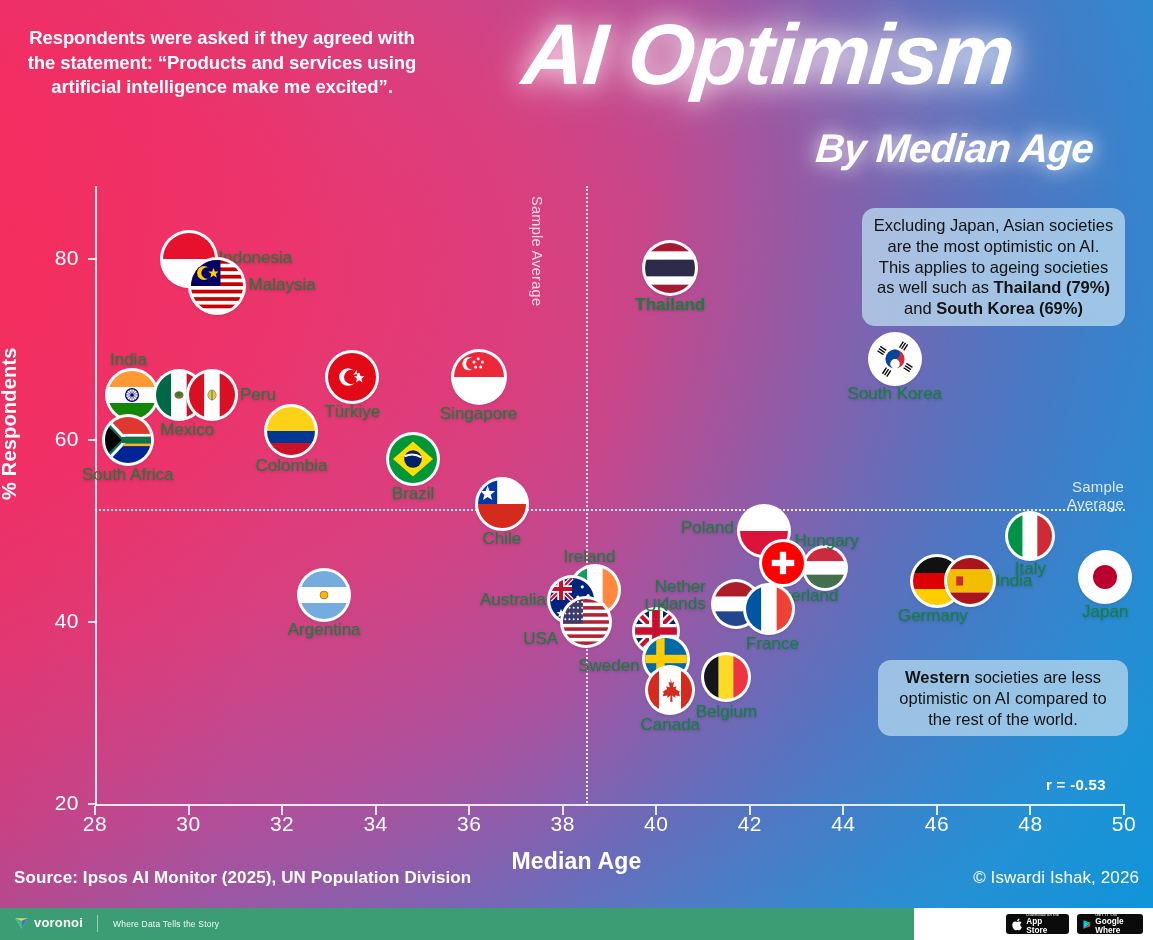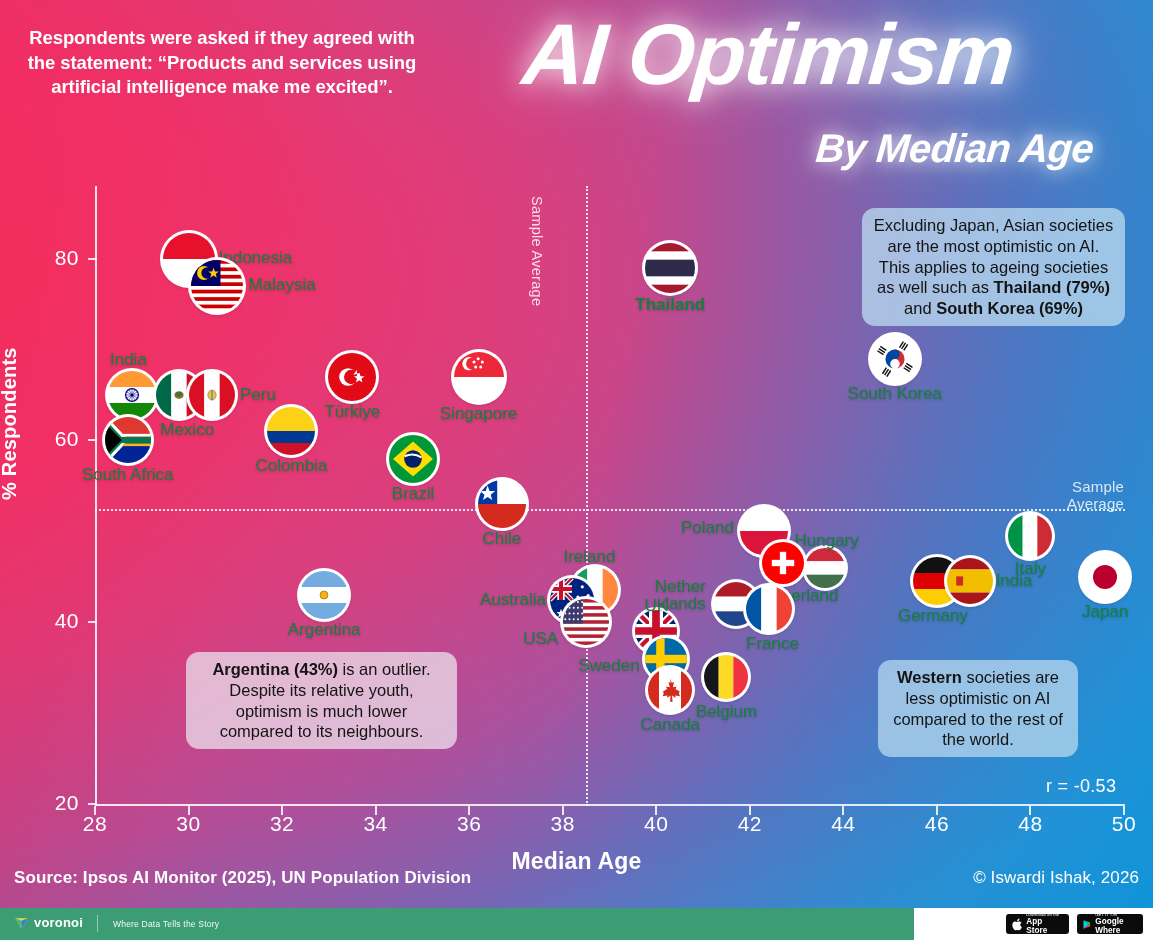--- a/index.html
+++ b/index.html
@@ -85,21 +85,21 @@
   }
   #avg-lbl-v{
     position:absolute;left:528px;top:196px;
     color:rgba(255,255,255,.82);font-size:14.5px;line-height:1.08;
     writing-mode:vertical-rl;text-orientation:mixed;letter-spacing:.3px;
   }
   #avg-lbl-h{
     position:absolute;left:1040px;top:478px;text-align:right;width:84px;
     color:rgba(255,255,255,.82);font-size:15px;line-height:1.15;letter-spacing:.2px;
   }
-  #corr{position:absolute;left:1046px;top:776px;color:#fff;font-size:18px;font-weight:400;letter-spacing:.3px;}
+  #corr{position:absolute;left:1046px;top:776px;color:#fff;font-size:15px;font-weight:700;letter-spacing:.3px;}
 
   
   .pt{position:absolute;}
   .flag{
     position:absolute;border-radius:50%;overflow:hidden;
     box-shadow:0 0 0 3px #fff, 0 2px 5px rgba(0,0,0,.28);
     background:#fff;
   }
   .lbl{
     position:absolute;color:#15803d;font-size:17px;line-height:1.02;white-space:pre;
@@ -109,21 +109,21 @@
   .lbl.r{transform:translateX(-100%);text-align:right;}
 
   
   .callout{
     position:absolute;border-radius:13px;padding:7px 11px;box-sizing:border-box;
     font-size:16.5px;line-height:1.26;text-align:center;color:#141414;
   }
   .callout b{font-weight:700;}
   #callout-asia{left:862px;top:208px;width:263px;background:rgba(185,216,238,.78);}
   #callout-arg{left:186px;top:652px;width:271px;background:rgba(232,215,230,.80);}
-  #callout-west{left:878px;top:660px;width:200px;background:rgba(176,211,236,.80);}
+  #callout-west{left:878px;top:660px;width:250px;background:rgba(176,211,236,.80);}
 
   
   #source{position:absolute;left:14px;top:868px;color:#fff;font-size:17px;letter-spacing:.1px;font-weight:bold;}
   #credit{position:absolute;right:14px;top:868px;color:#fff;font-size:17px;letter-spacing:.1px;}
 </style>
 </head>
 <body>
 
 <div id="stage">
   <div id="bg"></div>
@@ -486,21 +486,20 @@
       <div class="flag" style="left: 648.305px; top: 668.397px; width: 44px; height: 44px;"><svg viewBox="0 0 60 60" preserveAspectRatio="none">
           <rect width="60" height="60" fill="#fff"></rect>
   <rect width="15" height="60" fill="#d52b1e"></rect>
           <rect x="45" width="15" height="60" fill="#d52b1e"></rect>
   <path d="M30 14l2.6 6.4 3-1.6-1.6 7.4 5-1-1.4 3.3 6 3.9-1.6 1.6 1.6 4.6-6.6-1 .6 3.2-4.8-3.2.7 8.4h-3.4l.7-8.4-4.8 3.2.6-3.2-6.6 1 1.6-4.6-1.6-1.6 6-3.9-1.4-3.3 5 1-1.6-7.4 3 1.6z" fill="#d52b1e"></path>
         </svg></div>
       <div class="lbl c" style="left: 670.305px; top: 716.397px;">Canada</div>
     </div>
 
   <div class="callout" id="callout-asia">Excluding Japan, Asian societies are the most optimistic on AI. This applies to ageing societies as well such as <b>Thailand (79%)</b> and <b>South Korea (69%)</b></div>
-  <div class="callout" id="callout-arg"><b>Argentina (43%)</b> is an outlier. Despite its relative youth, optimism is much lower compared to its neighbours.</div>
   <div class="callout" id="callout-west"><b>Western</b> societies are less optimistic on AI compared to the rest of the world.</div>
 
   <div id="corr">r = -0.53</div>
 
   <div id="source">Source: Ipsos AI Monitor (2025), UN Population Division</div>
   <div id="credit">© Iswardi Ishak, 2026</div>
 
   <div id="footer">
     <div class="vor-logo">
       <svg class="vor-mark" viewBox="0 0 24 24">

